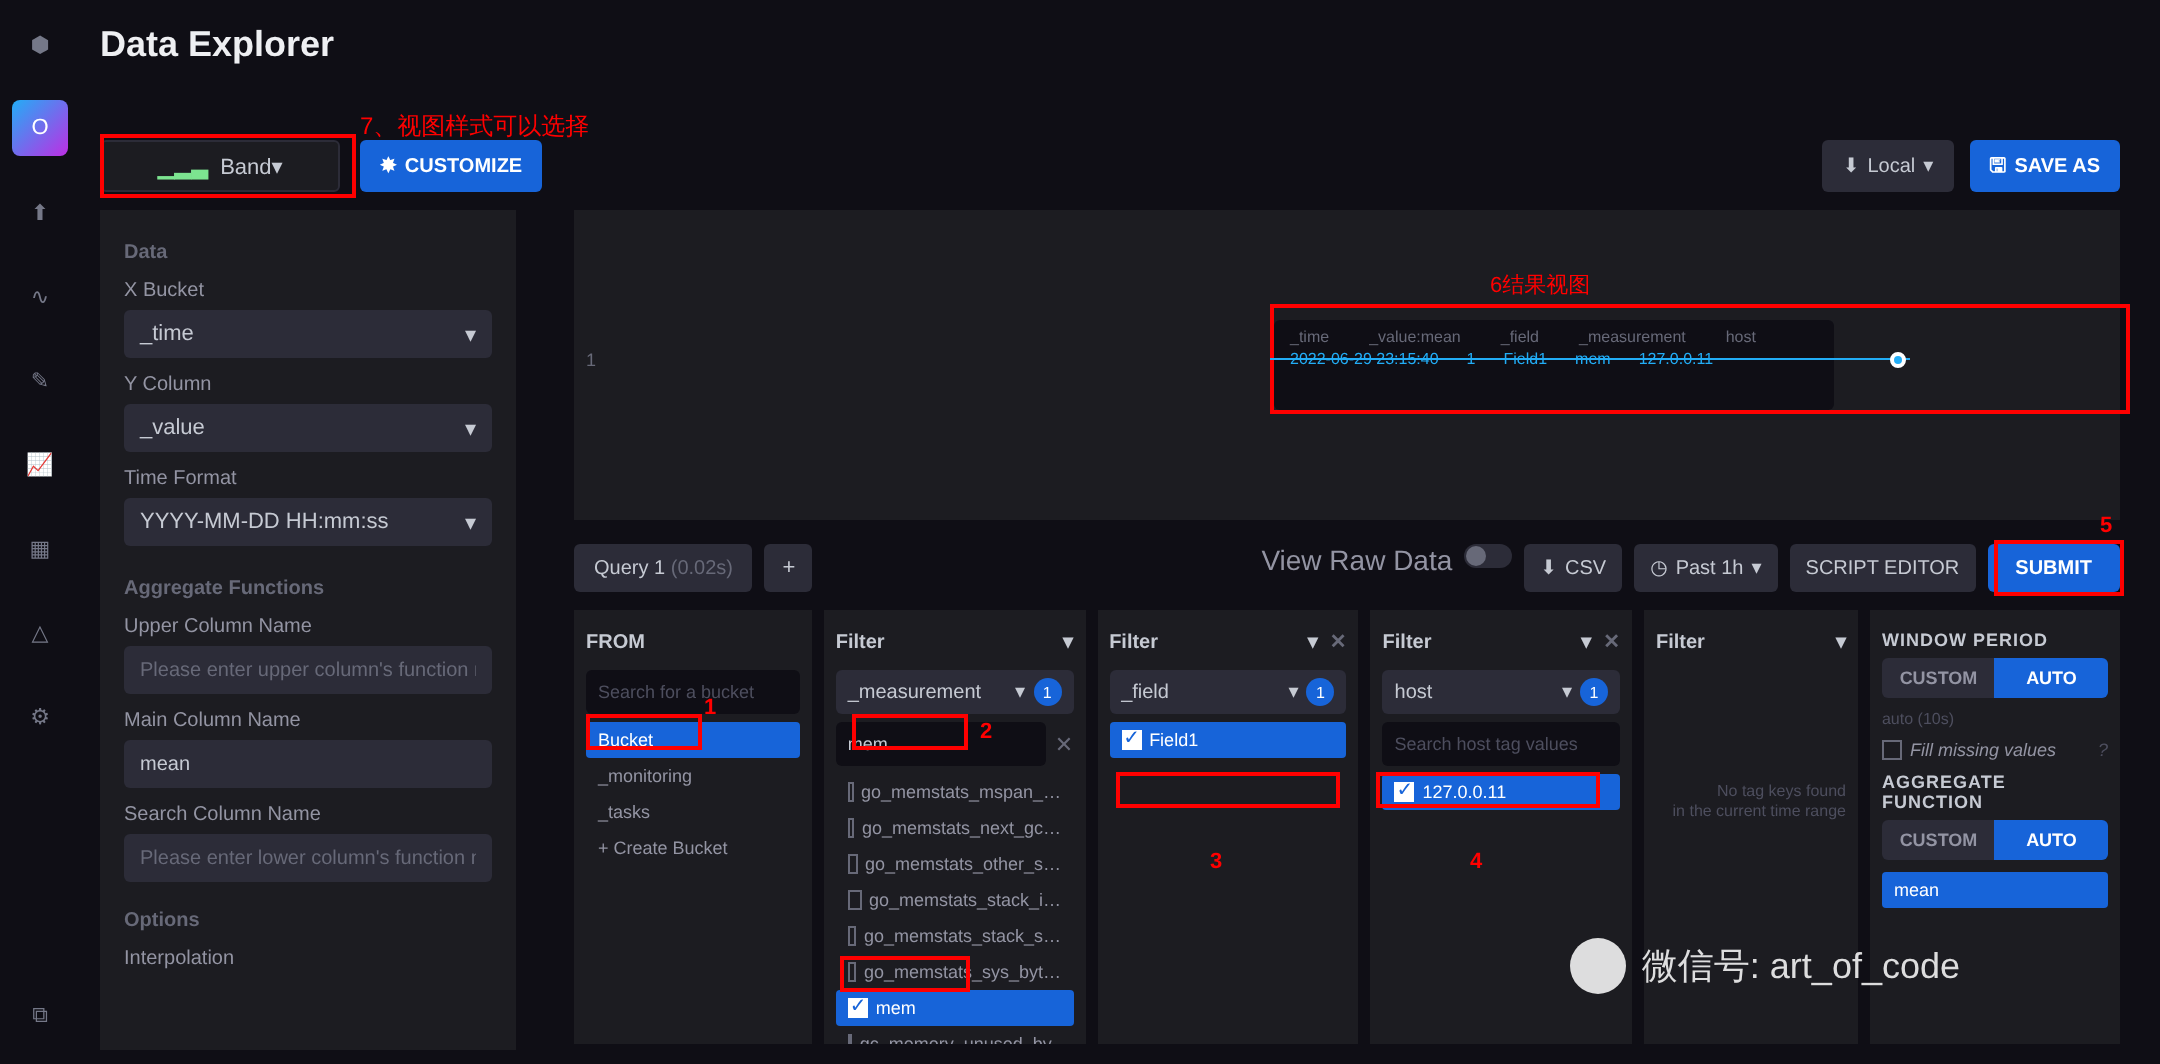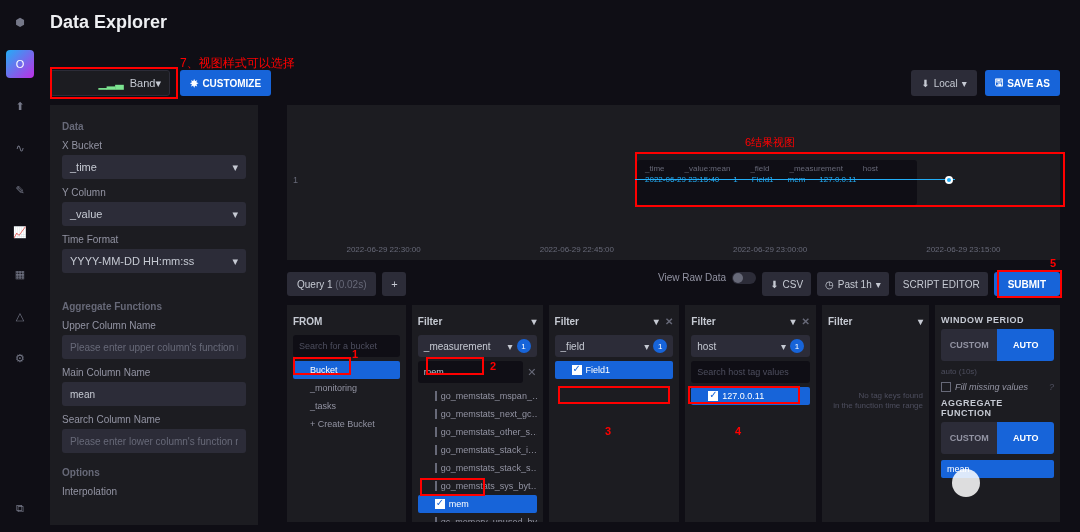--- a/index.html
+++ b/index.html
@@ -3,21 +3,21 @@
 <meta charset="utf-8">
 <style>
 * { margin:0; padding:0; box-sizing:border-box; font-family:-apple-system,BlinkMacSystemFont,"Segoe UI",sans-serif; }
 body { background:#0f0e15; color:#c6cad3; font-size:11px; width:1080px; height:532px; overflow:hidden; position:relative; }
 .iconbar { position:absolute; left:0; top:0; width:40px; height:532px; background:#0f0e15; display:flex; flex-direction:column; align-items:center; padding-top:8px; gap:14px; }
 .iconbar .ico { width:28px; height:28px; display:flex; align-items:center; justify-content:center; color:#757888; border-radius:4px; cursor:pointer; }
 .iconbar .ico.active { background:linear-gradient(135deg,#22adf6,#be2ee4); color:#fff; }
 .page-title { position:absolute; left:50px; top:12px; font-size:18px; font-weight:700; color:#eeeff2; }
 .top-anno { position:absolute; left:180px; top:55px; color:#ff0000; font-size:12px; }
 .view-bar { position:absolute; left:50px; top:70px; display:flex; gap:10px; align-items:center; }
-.view-dd { width:120px; height:26px; background:#1c1c21; border:1px solid #2c2c38; color:#c6cad3; display:flex; align-items:center; padding:0 8px; border-radius:3px; justify-content:flex-end; }
+.view-dd { width:120px; height:26px; background:#1c1c21; border:1px solid #2c2c38; color:#c6cad3; display:flex; align-items:center; padding:0 8px; border-radius:3px; justify-content:center; }
 .view-dd .green { color:#7ce490; margin-right:6px; }
 .customize { height:26px; padding:0 10px; background:#1764d9; color:#fff; border-radius:3px; display:flex; align-items:center; gap:4px; font-weight:600; font-size:10px; }
 .right-top { position:absolute; right:20px; top:70px; display:flex; gap:8px; }
 .local-btn { height:26px; padding:0 10px; background:#2c2c38; color:#c6cad3; border-radius:3px; display:flex; align-items:center; gap:4px; font-size:10px; }
 .saveas-btn { height:26px; padding:0 10px; background:#1764d9; color:#fff; border-radius:3px; display:flex; align-items:center; gap:4px; font-weight:600; font-size:10px; }
 .red-box-view { position:absolute; left:50px; top:67px; width:128px; height:32px; border:2px solid #ff0000; pointer-events:none; }
 .leftpanel { position:absolute; left:50px; top:105px; width:208px; height:420px; background:#1c1c21; padding:12px; overflow:hidden; }
 .section-label { color:#676978; font-size:10px; margin-top:4px; margin-bottom:8px; font-weight:600; }
 .field-label { color:#9394a3; font-size:10px; margin-top:8px; margin-bottom:4px; }
 .dd { width:100%; height:24px; background:#2c2c38; border:none; color:#c6cad3; padding:0 8px; border-radius:3px; display:flex; align-items:center; justify-content:space-between; font-size:11px; }
@@ -41,29 +41,29 @@
 .toggle-off::after { content:''; position:absolute; left:1px; top:1px; width:10px; height:10px; background:#676978; border-radius:50%; }
 .small-btn { height:24px; padding:0 8px; background:#2c2c38; border-radius:3px; display:flex; align-items:center; gap:4px; font-size:10px; color:#c6cad3; }
 .submit-btn { height:24px; padding:0 14px; background:#1764d9; color:#fff; border-radius:3px; display:flex; align-items:center; font-weight:700; font-size:10px; }
 .anno-num { position:absolute; color:#ff0000; font-size:11px; font-weight:600; }
 .builder { position:absolute; left:287px; top:305px; right:20px; bottom:10px; display:flex; gap:6px; }
 .bcol { background:#1c1c21; flex:1; min-width:0; padding:6px; overflow:hidden; }
 .bcol-header { height:20px; display:flex; align-items:center; justify-content:space-between; font-size:10px; font-weight:600; color:#c6cad3; margin-bottom:4px; }
 .bcol-dd { width:100%; height:22px; background:#2c2c38; display:flex; align-items:center; justify-content:space-between; padding:0 6px; border-radius:3px; font-size:10px; margin-bottom:4px; }
 .bcol-search { width:100%; height:22px; background:#0f0e15; border:none; padding:0 6px; color:#c6cad3; font-size:9px; border-radius:3px; margin-bottom:4px; }
 .bcol-search::placeholder { color:#4d4e5e; }
-.bitem { height:18px; padding:0 17px; font-size:9px; color:#9394a3; display:flex; align-items:center; gap:4px; overflow:hidden; white-space:nowrap; }
+.bitem { height:18px; padding:0 6px; font-size:9px; color:#9394a3; display:flex; align-items:center; gap:4px; overflow:hidden; white-space:nowrap; }
 .bitem.sel { background:#1764d9; color:#fff; border-radius:2px; }
 .cb { width:10px; height:10px; border:1px solid #676978; display:inline-block; }
 .cb.ck { background:#fff; border-color:#fff; position:relative; }
 .cb.ck::after { content:'✓'; position:absolute; left:0; top:-3px; color:#1764d9; font-size:10px; }
 .badge { width:14px; height:14px; background:#1764d9; border-radius:50%; color:#fff; font-size:8px; display:flex; align-items:center; justify-content:center; }
 .close-x { color:#676978; cursor:pointer; }
 .rightcol { width:125px; flex:none; }
-.seg { display:flex; width:100%; height:32px; border-radius:3px; overflow:hidden; margin-bottom:6px; }
+.seg { display:flex; width:100%; height:20px; border-radius:3px; overflow:hidden; margin-bottom:6px; }
 .seg div { flex:1; display:flex; align-items:center; justify-content:center; font-size:9px; font-weight:600; }
 .seg .off { background:#2c2c38; color:#9394a3; }
 .seg .on { background:#1764d9; color:#fff; }
 .hint { font-size:8px; color:#4d4e5e; margin-bottom:6px; }
 .rlabel { font-size:9px; font-weight:700; color:#c6cad3; margin:4px 0; letter-spacing:0.5px; }
 .checkline { display:flex; align-items:center; gap:4px; font-size:9px; color:#9394a3; margin-bottom:6px;font-style:italic; }
 .notag { font-size:8px; color:#4d4e5e; text-align:right; margin-top:60px; line-height:1.3; }
 .agg-sel { height:18px; background:#1764d9; color:#fff; font-size:9px; display:flex; align-items:center; padding:0 6px; border-radius:2px; }
 .wechat { position:absolute; right:100px; bottom:35px; color:#fff; font-size:18px; font-weight:500; opacity:0.85; display:flex; align-items:center; gap:8px; }
 .wechat-icon { width:28px; height:28px; background:#fff; border-radius:50%; position:relative; }
@@ -123,21 +123,21 @@
   <div class="field-label">Y Column</div>
   <div class="dd">
       <span>_value</span>
       <span>▾</span>
     </div>
   <div class="field-label">Time Format</div>
   <div class="dd">
       <span>YYYY-MM-DD HH:mm:ss</span>
       <span>▾</span>
     </div>
-  <div class="section-label" style="margin-top:28px">Aggregate Functions</div>
+  <div class="section-label" style="margin-top:16px">Aggregate Functions</div>
   <div class="field-label">Upper Column Name</div>
   <input class="input" placeholder="Please enter upper column's function name" style="">
   <div class="field-label">Main Column Name</div>
   <input class="input" value="mean" style="">
   <div class="field-label">Search Column Name</div>
   <input class="input" placeholder="Please enter lower column's function name" style="">
   <div class="section-label" style="margin-top:14px">Options</div>
   <div class="field-label">Interpolation</div>
 </div>
 
@@ -152,37 +152,31 @@
       <span>host</span>
     </div>
     <div class="tooltip-row2">
       <span>2022-06-29 23:15:40</span>
       <span>1</span>
       <span>Field1</span>
       <span>mem</span>
       <span>127.0.0.11</span>
     </div>
   </div>
-  <div class="chart-xlabels">
-    <span>2022-06-29 22:30:00</span>
-    <span>2022-06-29 22:45:00</span>
-    <span>2022-06-29 23:00:00</span>
-    <span>2022-06-29 23:15:00</span>
-  </div>
 </div>
 <div class="result-anno">6结果视图</div>
 <div class="red-box-chart"></div>
 <div class="chart-line"></div>
 <div class="chart-point"></div>
 
 <div class="query-bar">
   <div class="query-tab"><span>Query 1</span>&nbsp;<span style="color:#676978">(0.02s)</span></div>
   <div class="query-add">+</div>
   <div class="spacer"></div>
-  <span style="font-size:10px;color:#9394a3">View Raw Data</span>
+  <span style="font-size:14px;color:#9394a3">View Raw Data</span>
   <div class="toggle-off"></div>
   <div class="small-btn">
       <span>⬇</span>
       <span>CSV</span>
     </div>
   <div class="small-btn">
       <span>◷</span>
       <span>Past 1h</span>
       <span>▾</span>
     </div>
@@ -293,21 +287,21 @@
         <span class="cb ck"></span>
         <span>127.0.0.11</span>
       </div>
   </div>
 
   <div class="bcol" style="flex:0.8">
     <div class="bcol-header">
         <span>Filter</span>
         <span>▾</span>
       </div>
-    <div class="notag"><span>No tag keys found</span><br><span>in the function time range</span></div>
+    <div class="notag"><span>No tag keys found</span><br><span>in the current time range</span></div>
   </div>
 
   <div class="bcol rightcol">
     <div class="rlabel">WINDOW PERIOD</div>
     <div class="seg">
         <div class="off">CUSTOM</div>
         <div class="on">AUTO</div>
       </div>
     <div class="hint">auto (10s)</div>
     <div class="checkline">
@@ -329,13 +323,14 @@
 <div class="redbox" style="left:426px;top:357px;width:58px;height:18px"></div>
 <div class="anno-num" style="left:490px;top:360px">2</div>
 <div class="redbox" style="left:420px;top:478px;width:65px;height:18px"></div>
 <div class="redbox" style="left:558px;top:386px;width:112px;height:18px"></div>
 <div class="anno-num" style="left:605px;top:425px">3</div>
 <div class="redbox" style="left:688px;top:386px;width:112px;height:18px"></div>
 <div class="anno-num" style="left:735px;top:425px">4</div>
 
 <div class="wechat">
   <span class="wechat-icon"></span>
+  <span>微信号: art_of_code</span>
 </div>
 
 </body></html>

